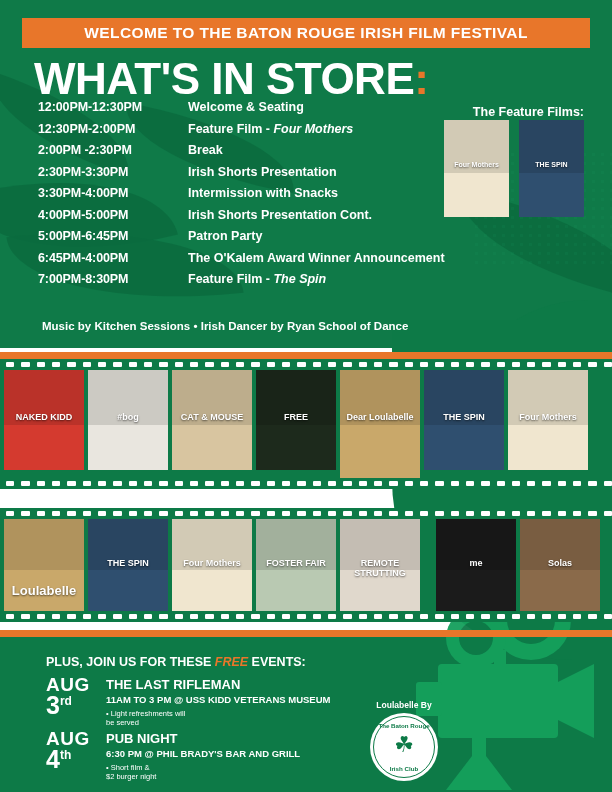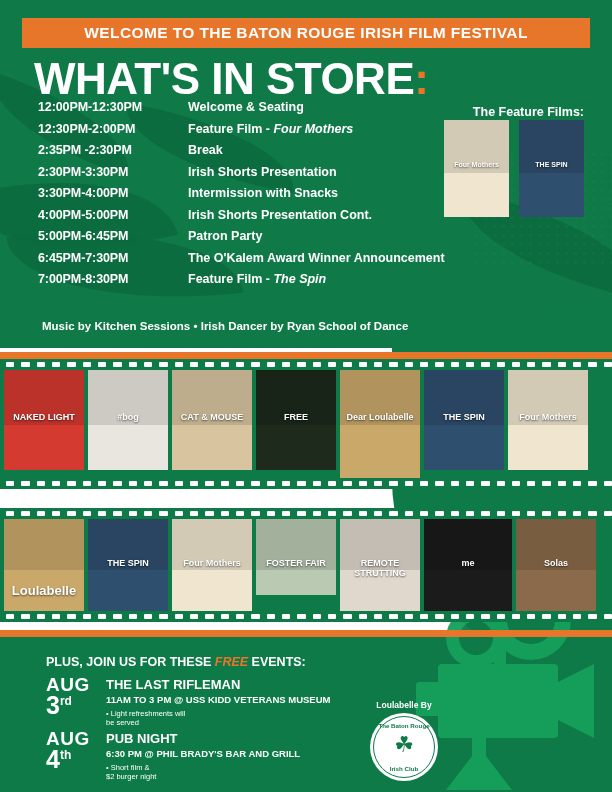--- a/index.html
+++ b/index.html
@@ -215,41 +215,41 @@
   <div class="schedule" id="schedule">
       <div class="sched-row">
         <div class="sched-time">12:00PM-12:30PM</div>
         <div class="sched-desc">Welcome &amp; Seating</div>
       </div>
       <div class="sched-row">
         <div class="sched-time">12:30PM-2:00PM</div>
         <div class="sched-desc">Feature Film - <em>Four Mothers</em></div>
       </div>
       <div class="sched-row">
-        <div class="sched-time">2:35PM -2:30PM</div>
+        <div class="sched-time">2:00PM -2:30PM</div>
         <div class="sched-desc">Break</div>
       </div>
       <div class="sched-row">
         <div class="sched-time">2:30PM-3:30PM</div>
         <div class="sched-desc">Irish Shorts Presentation</div>
       </div>
       <div class="sched-row">
         <div class="sched-time">3:30PM-4:00PM</div>
         <div class="sched-desc">Intermission with Snacks</div>
       </div>
       <div class="sched-row">
         <div class="sched-time">4:00PM-5:00PM</div>
         <div class="sched-desc">Irish Shorts Presentation Cont.</div>
       </div>
       <div class="sched-row">
         <div class="sched-time">5:00PM-6:45PM</div>
         <div class="sched-desc">Patron Party</div>
       </div>
       <div class="sched-row">
-        <div class="sched-time">6:45PM-7:30PM</div>
+        <div class="sched-time">6:45PM-4:00PM</div>
         <div class="sched-desc">The O'Kalem Award Winner Announcement</div>
       </div>
       <div class="sched-row">
         <div class="sched-time">7:00PM-8:30PM</div>
         <div class="sched-desc">Feature Film - <em>The Spin</em></div>
       </div>
     </div>
 
   <div class="music-line">Music by Kitchen Sessions • Irish Dancer by Ryan School of Dance</div>
 
@@ -305,21 +305,21 @@
         <i></i>
         <i></i>
         <i></i>
         <i></i>
         <i></i>
         <i></i>
       </div>
     <div class="frames" id="frames1">
         <div class="pstr" style="width: 80px; height: 100px; background: rgb(212, 58, 47);">
           <div style="position: absolute; left: 0px; right: 0px; top: 0px; height: 55px; background: rgba(0, 0, 0, 0.12);"></div>
-          <div class="ptitle" style="top: 42px; font-size: 9px; text-shadow: rgba(0, 0, 0, 0.6) 0px 1px 2px;">NAKED LIGHT</div>
+          <div class="ptitle" style="top: 42px; font-size: 9px; text-shadow: rgba(0, 0, 0, 0.6) 0px 1px 2px;">NAKED KIDD</div>
         </div>
         <div class="pstr" style="width: 80px; height: 100px; background: rgb(233, 230, 223);">
           <div style="position: absolute; left: 0px; right: 0px; top: 0px; height: 55px; background: rgba(0, 0, 0, 0.12);"></div>
           <div class="ptitle" style="top: 42px; font-size: 9px; text-shadow: rgba(0, 0, 0, 0.6) 0px 1px 2px;">#bog</div>
         </div>
         <div class="pstr" style="width: 80px; height: 100px; background: rgb(216, 197, 160);">
           <div style="position: absolute; left: 0px; right: 0px; top: 0px; height: 55px; background: rgba(0, 0, 0, 0.12);"></div>
           <div class="ptitle" style="top: 42px; font-size: 9px; text-shadow: rgba(0, 0, 0, 0.6) 0px 1px 2px;">CAT &amp; MOUSE</div>
         </div>
         <div class="pstr" style="width: 80px; height: 100px; background: rgb(29, 42, 28);">
@@ -432,29 +432,29 @@
           <div class="ptitle" style="top: 56px; font-size: 13px; text-shadow: rgba(0, 0, 0, 0.6) 0px 1px 2px; margin-top: 8px;">Loulabelle</div>
         </div>
         <div class="pstr" style="width: 80px; height: 92px; background: rgb(47, 79, 111);">
           <div style="position: absolute; left: 0px; right: 0px; top: 0px; height: 51px; background: rgba(0, 0, 0, 0.12);"></div>
           <div class="ptitle" style="top: 39px; font-size: 9px; text-shadow: rgba(0, 0, 0, 0.6) 0px 1px 2px;">THE SPIN</div>
         </div>
         <div class="pstr" style="width: 80px; height: 92px; background: rgb(240, 230, 207);">
           <div style="position: absolute; left: 0px; right: 0px; top: 0px; height: 51px; background: rgba(0, 0, 0, 0.12);"></div>
           <div class="ptitle" style="top: 39px; font-size: 9px; text-shadow: rgba(0, 0, 0, 0.6) 0px 1px 2px;">Four Mothers</div>
         </div>
-        <div class="pstr" style="width: 80px; height: 76px; background: rgb(185, 201, 178);">
+        <div class="pstr" style="width: 80px; height: 92px; background: rgb(185, 201, 178);">
           <div style="position: absolute; left: 0px; right: 0px; top: 0px; height: 51px; background: rgba(0, 0, 0, 0.12);"></div>
           <div class="ptitle" style="top: 39px; font-size: 9px; text-shadow: rgba(0, 0, 0, 0.6) 0px 1px 2px;">FOSTER FAIR</div>
         </div>
         <div class="pstr" style="width: 80px; height: 92px; background: rgb(224, 216, 204);">
           <div style="position: absolute; left: 0px; right: 0px; top: 0px; height: 51px; background: rgba(0, 0, 0, 0.12);"></div>
           <div class="ptitle" style="top: 39px; font-size: 9px; text-shadow: rgba(0, 0, 0, 0.6) 0px 1px 2px;">REMOTE STRUTTING</div>
         </div>
-        <div class="pstr" style="width: 88px; height: 92px; background: rgb(27, 27, 27);">
+        <div class="pstr" style="width: 80px; height: 92px; background: rgb(27, 27, 27); margin-left: 12px;">
           <div style="position: absolute; left: 0px; right: 0px; top: 0px; height: 51px; background: rgba(0, 0, 0, 0.12);"></div>
           <div class="ptitle" style="top: 39px; font-size: 9px; text-shadow: rgba(0, 0, 0, 0.6) 0px 1px 2px;">me</div>
         </div>
         <div class="pstr" style="width: 80px; height: 92px; background: rgb(138, 106, 74);">
           <div style="position: absolute; left: 0px; right: 0px; top: 0px; height: 51px; background: rgba(0, 0, 0, 0.12);"></div>
           <div class="ptitle" style="top: 39px; font-size: 9px; text-shadow: rgba(0, 0, 0, 0.6) 0px 1px 2px;">Solas</div>
         </div>
       </div>
     <div class="sprockets" id="sp4">
         <i></i>

